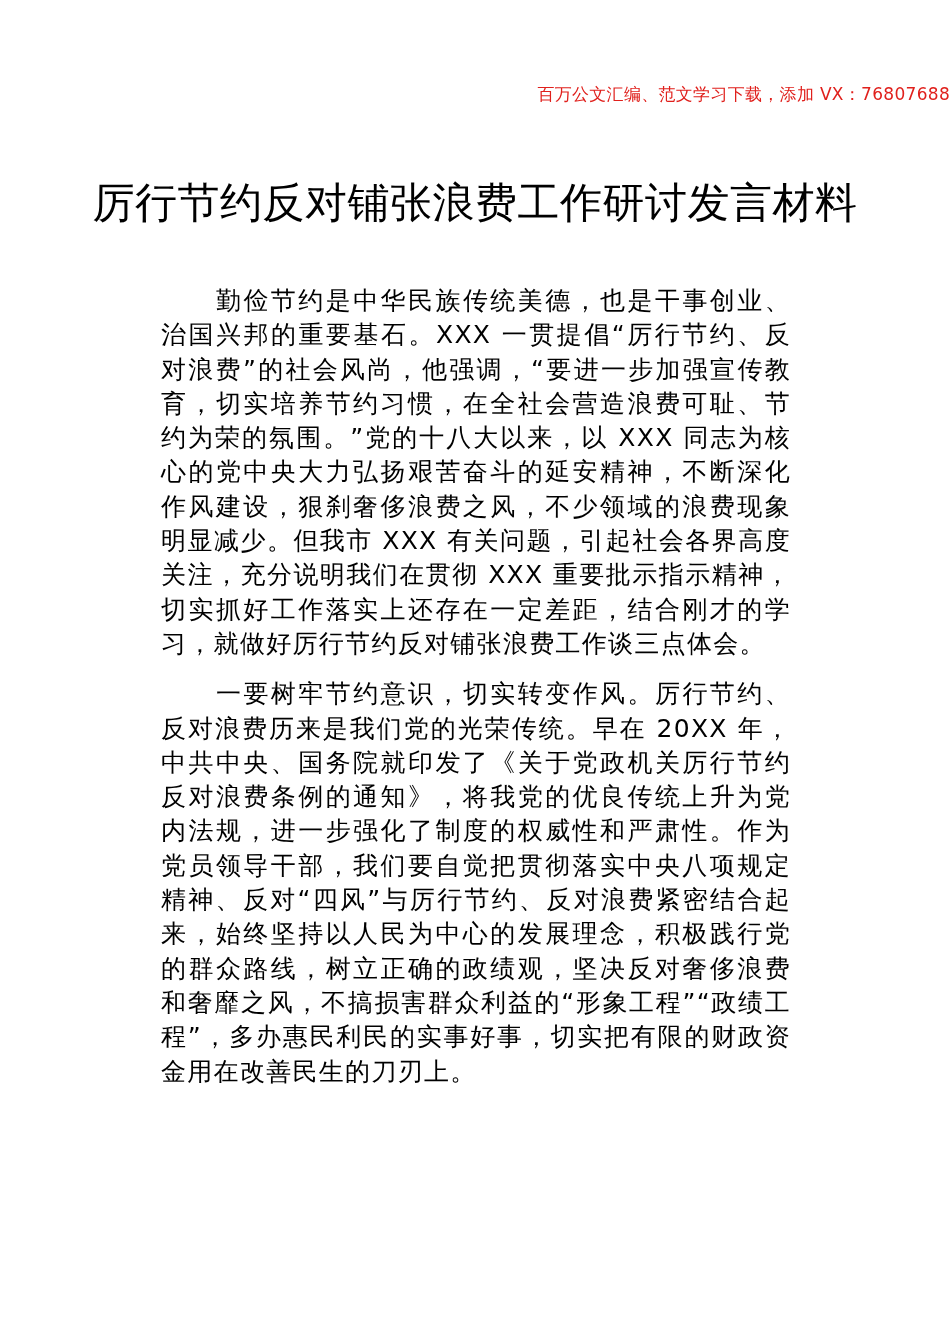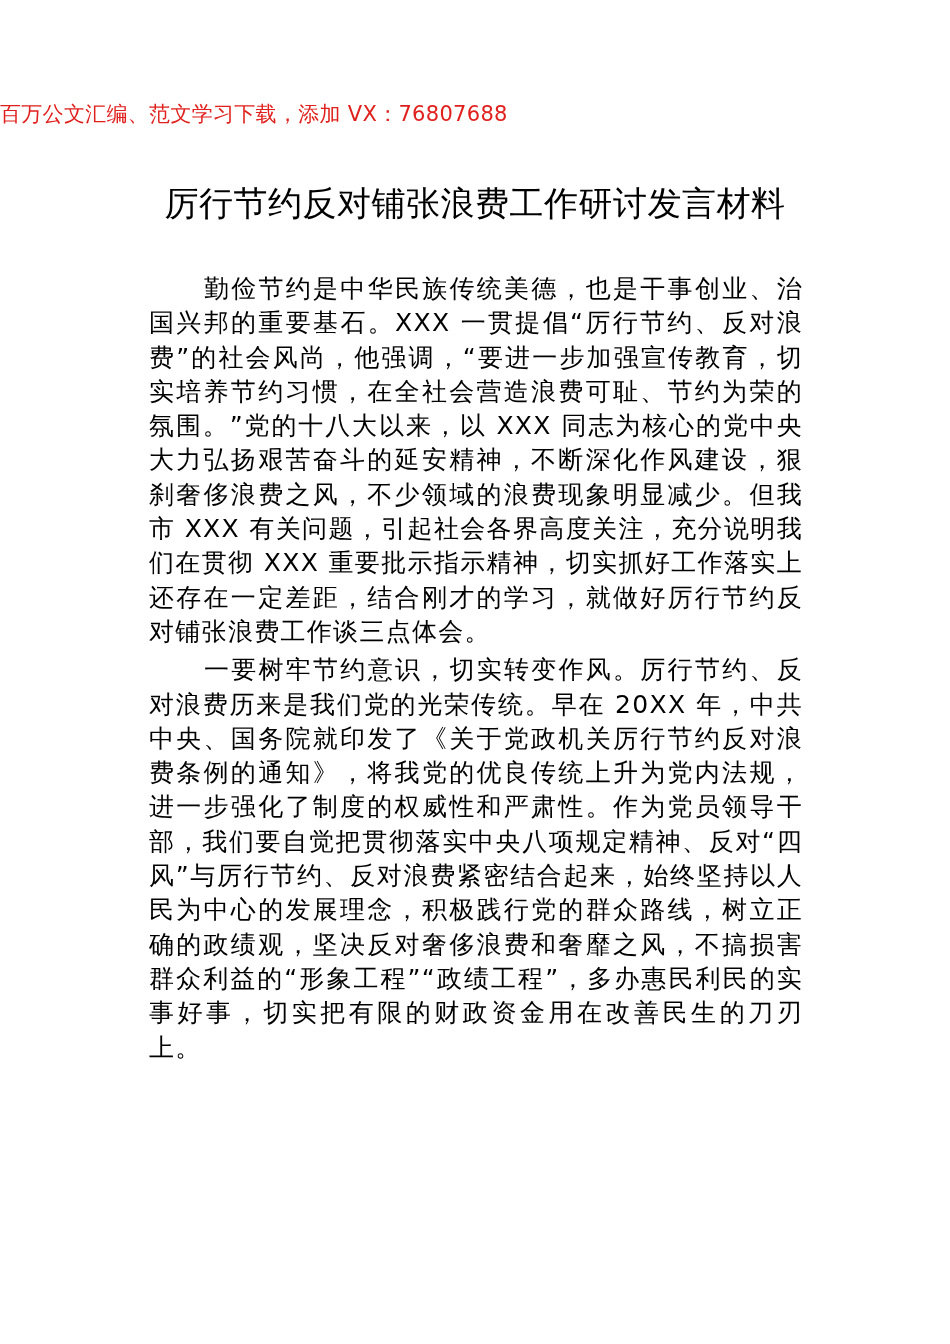--- a/index.html
+++ b/index.html
@@ -10,48 +10,48 @@
     body {
       width: 950px;
       height: 1344px;
       position: relative;
       overflow: hidden;
       font-family: "DejaVu Sans", "Liberation Sans", sans-serif;
       color: #000000;
     }
     .watermark {
       position: absolute;
-      top: 100px;
+      top: 80px;
       left: 0;
       width: 950px;
-      text-align: left;
-      font-size: 21px;
+      text-align: right;
+      font-size: 17px;
       line-height: 28px;
       letter-spacing: 0.3px;
     }
     .title {
       position: absolute;
       top: 178px;
       left: 0;
       width: 950px;
       text-align: center;
-      font-size: 34px;
+      font-size: 42px;
       line-height: 50px;
       font-weight: normal;
       margin: 0;
       letter-spacing: 0.5px;
     }
     .body-text {
       position: absolute;
       top: 268px;
       left: 145px;
       width: 662px;
     }
     .para {
-      margin: 4px;
+      margin: 16px;
       font-size: 25px;
       line-height: 34.3px;
       text-indent: 55px;
       text-align: justify;
       text-align-last: left;
       letter-spacing: 1.3px;
     }
   </style>
 </head>
 <body>

